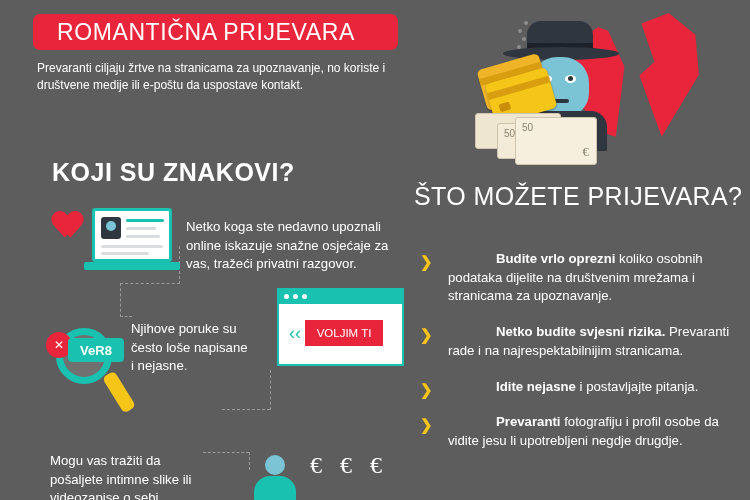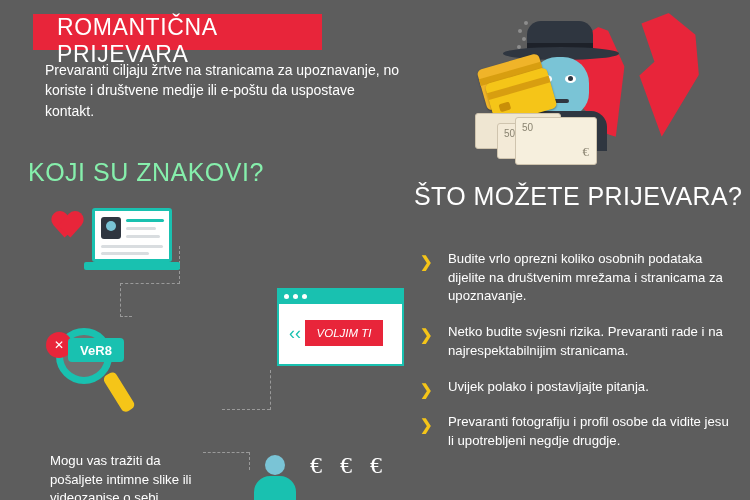--- a/index.html
+++ b/index.html
@@ -19,51 +19,53 @@
     height: 500px;
     background: #5d5d5d;
     overflow: hidden;
   }
 
   
   .title-banner {
     position: absolute;
     left: 33px;
     top: 14px;
-    width: 289px;
+    width: 365px;
     height: 36px;
     background: #e8253a;
     display: flex;
-    align-items: flex-start;
+    align-items: center;
     padding-left: 24px;
     box-sizing: border-box;
+    border-radius: 7px;
   }
   .title-banner span {
     color: #ffffff;
     font-size: 23px;
     letter-spacing: 0.6px;
   }
 
   .intro {
     position: absolute;
-    left: 45px;
+    left: 37px;
     top: 60px;
     width: 360px;
     color: #ffffff;
-    font-size: 14px;
+    font-size: 12px;
     line-height: 1.45;
   }
 
   .signs-head {
     position: absolute;
-    left: 28px;
+    left: 52px;
     top: 158px;
-    color: #86efac;
+    color: #ffffff;
     font-size: 25px;
     letter-spacing: 0.5px;
+    font-weight: bold;
   }
 
   .do-head {
     position: absolute;
     left: 414px;
     top: 182px;
     color: #ffffff;
     font-size: 25px;
     letter-spacing: 0.4px;
   }
@@ -85,21 +87,22 @@
   }
   .bullet .chev {
     position: absolute;
     left: 6px;
     top: 1px;
     color: #f5c518;
     font-size: 15px;
     font-weight: bold;
   }
   .bullet b {
-    font-weight: normal;
+    font-weight: bold;
+    margin-left: 48px;
   }
 
   
   .callout {
     position: absolute;
     color: #ffffff;
     font-size: 13.2px;
     line-height: 1.42;
   }
   .c1 { left: 186px; top: 218px; width: 215px; }
@@ -431,21 +434,20 @@
   .browser .msg {
     position: absolute;
     left: 26px; top: 30px;
     width: 78px; height: 26px;
     background: #e8253a;
     color: #fff;
     font-size: 11.5px;
     display: flex;
     align-items: center;
     justify-content: center;
-    font-style: italic;
   }
   .browser .arrow-l {
     position: absolute;
     left: 10px; top: 34px;
     color: #19c1b0;
     font-size: 18px;
     line-height: 18px;
   }
 
   
@@ -498,28 +500,30 @@
     <div class="bullet">
       <span class="chev">❯</span>
       <b>Budite vrlo oprezni</b><span> koliko osobnih podataka dijelite na društvenim mrežama i stranicama za upoznavanje.</span>
     </div>
     <div class="bullet">
       <span class="chev">❯</span>
       <b>Netko budite svjesni rizika.</b><span> Prevaranti rade i na najrespektabilnijim stranicama.</span>
     </div>
     <div class="bullet">
       <span class="chev">❯</span>
-      <b>Uvijek polako</b><span> i postavljajte pitanja.</span>
+      <b>Idite nejasne</b><span> i postavljajte pitanja.</span>
     </div>
     <div class="bullet">
       <span class="chev">❯</span>
       <b>Prevaranti</b><span> fotografiju i profil osobe da vidite jesu li upotrebljeni negdje drugdje.</span>
     </div>
   </div>
 
+  <div class="callout c1">Netko koga ste nedavno upoznali online iskazuje snažne osjećaje za vas, tražeći privatni razgovor.</div>
+  <div class="callout c2">Njihove poruke su često loše napisane i nejasne.</div>
   <div class="callout c4">Mogu vas tražiti da pošaljete intimne slike ili videozapise o sebi.</div>
 
   <div class="dash" style="left:120px; top:283px; width:60px; height:1px; border-top-width:1px;"></div>
   <div class="dash" style="left:179px; top:246px; width:1px; height:38px; border-left-width:1px;"></div>
   <div class="dash" style="left:120px; top:283px; width:1px; height:34px; border-left-width:1px;"></div>
   <div class="dash" style="left:120px; top:316px; width:12px; height:1px; border-top-width:1px;"></div>
   <div class="dash" style="left:270px; top:370px; width:1px; height:40px; border-left-width:1px;"></div>
   <div class="dash" style="left:222px; top:409px; width:48px; height:1px; border-top-width:1px;"></div>
   <div class="dash" style="left:203px; top:452px; width:46px; height:1px; border-top-width:1px;"></div>
   <div class="dash" style="left:249px; top:452px; width:1px; height:18px; border-left-width:1px;"></div>

